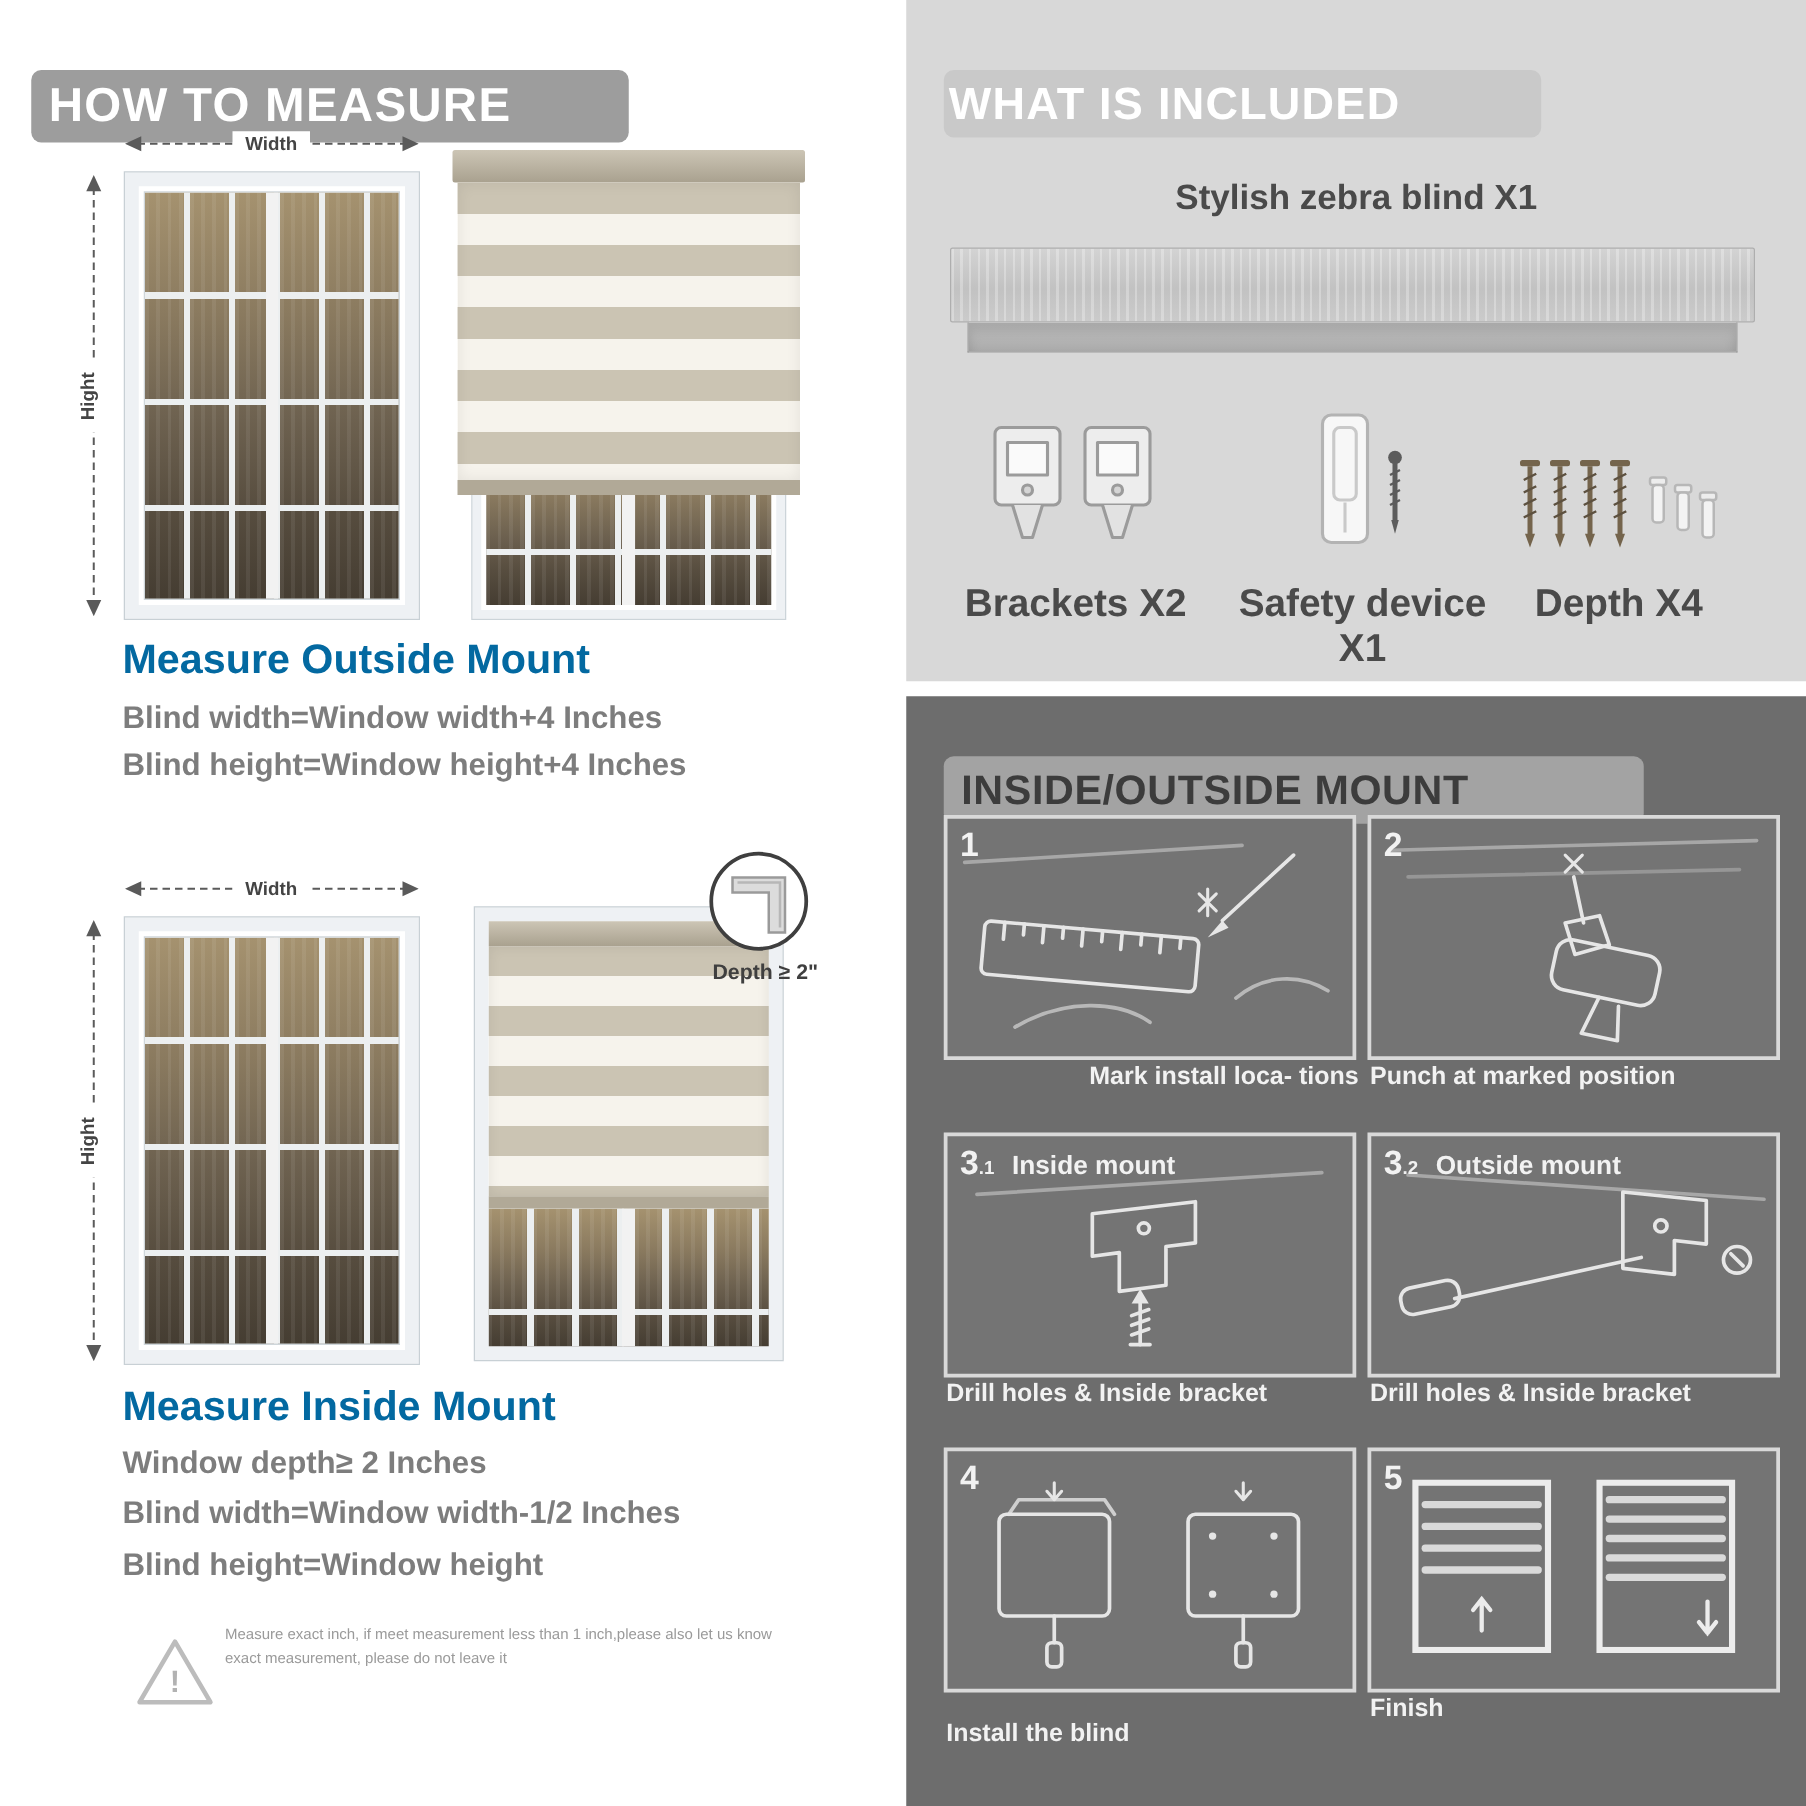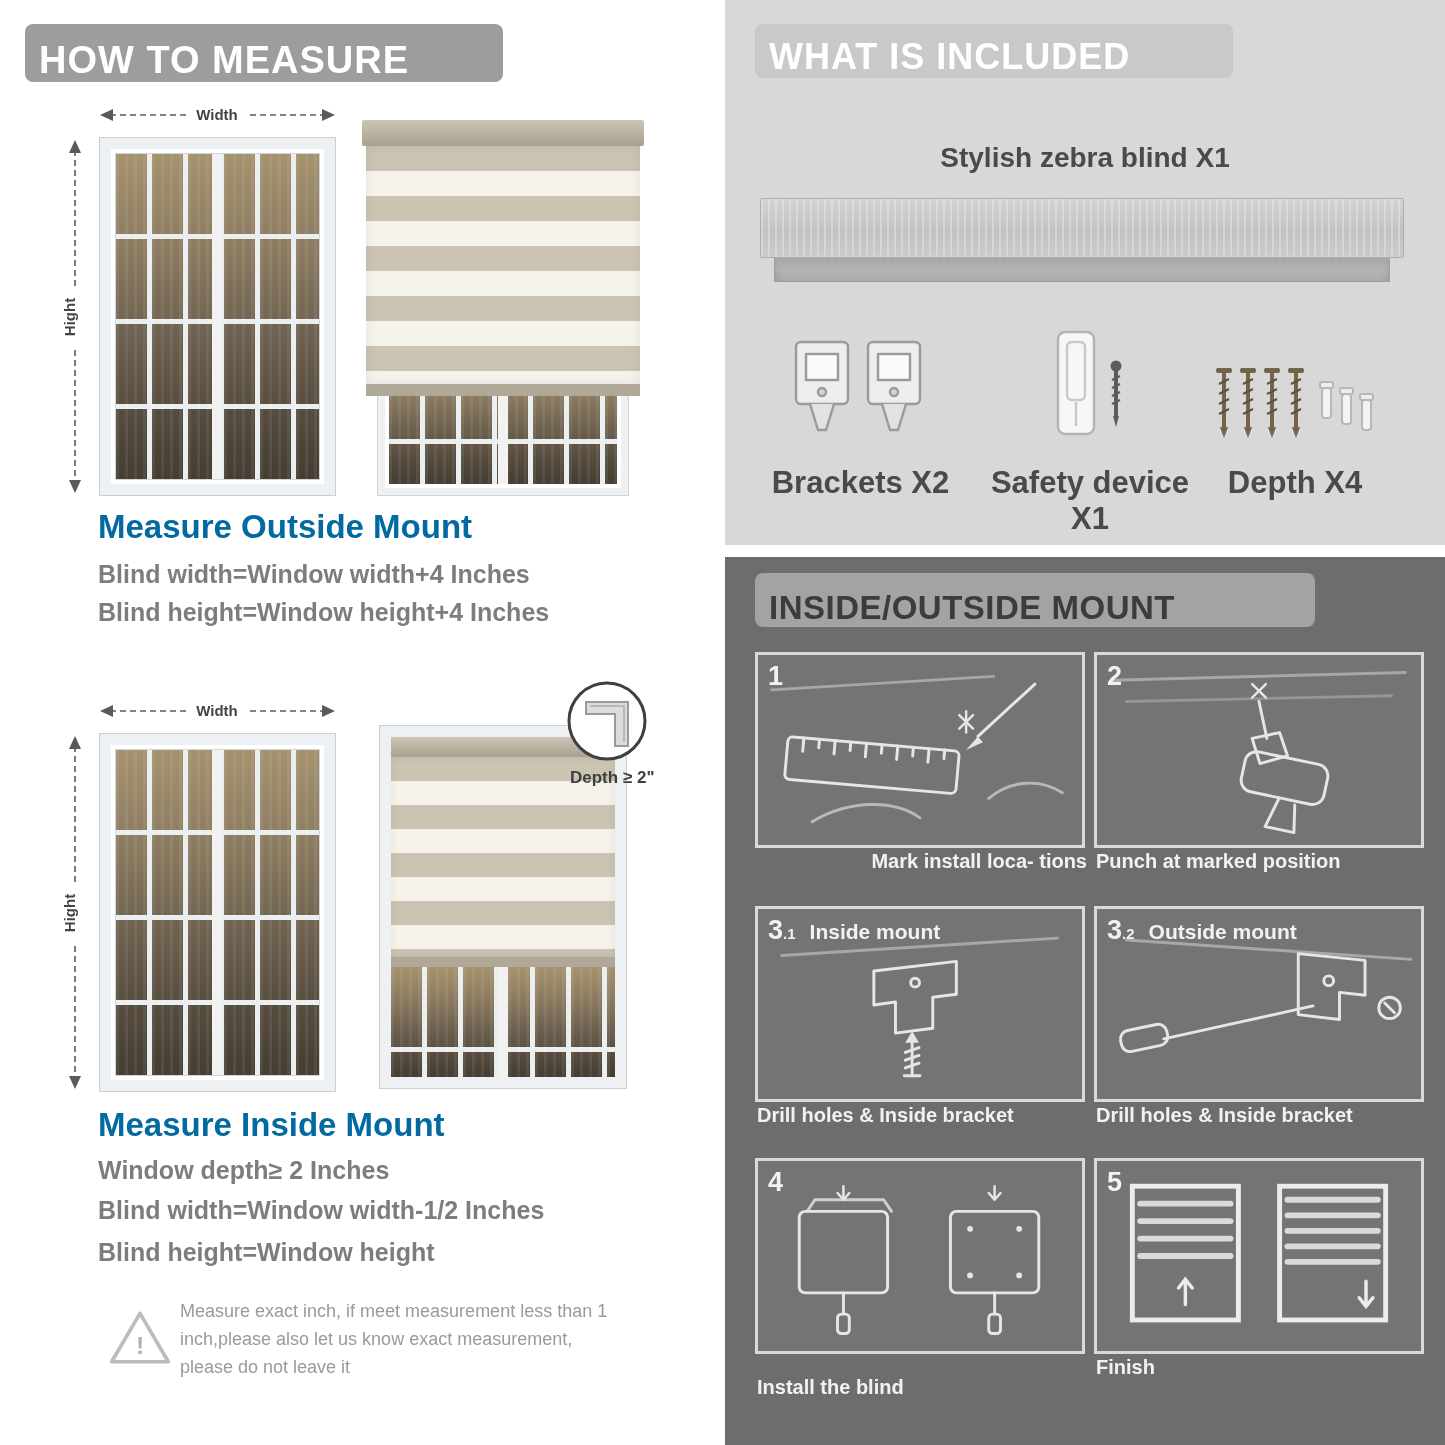--- a/index.html
+++ b/index.html
@@ -1,23 +1,23 @@
 <!DOCTYPE html>
 <html><head>
 <meta charset="utf-8">
 <style>
   * { box-sizing: border-box; }
   body { margin:0; background:#ffffff; font-family:"Liberation Sans", sans-serif; }
   text { font-family:"Liberation Sans", sans-serif; }
   .canvas { position:relative; width:1445px; height:1445px; background:#ffffff; overflow:hidden; }
 
   
-  .banner { position:absolute; display:flex; align-items:flex-end; border-radius:8px; font-weight:bold; }
+  .banner { position:absolute; display:flex; align-items:center; border-radius:8px; font-weight:bold;margin-top:32px; }
   .banner-left { left:25px; top:24px; width:478px; height:58px; background:#9d9d9d; color:#ffffff; font-size:38px; padding-left:14px; letter-spacing:1px; }
-  .banner-included { left:755px; top:24px; width:478px; height:54px; background:#c9c9c9; color:#ffffff; font-size:36px; padding-left:14px; letter-spacing:1px; }
+  .banner-included { left:755px; top:24px; width:478px; height:54px; background:#c9c9c9; color:#ffffff; font-size:36px; padding-left:4px; letter-spacing:1px; }
   .banner-mount { left:755px; top:573px; width:560px; height:54px; background:#a3a3a3; color:#3c3c3c; font-size:33px; padding-left:14px; letter-spacing:.5px; }
 
   
   .measure-title { position:absolute; left:98px; margin:0; color:#0369a1; font-size:33px; font-weight:bold; }
   .measure-line { position:absolute; left:98px; margin:0; color:#7d7d7d; font-size:25px; font-weight:bold; }
 
   
   .panes-bg {
     background-image:
       linear-gradient(90deg, rgba(0,0,0,0) 0 calc(50% - 5px), #f2f2f2 calc(50% - 5px) calc(50% + 5px), rgba(0,0,0,0) calc(50% + 5px)),
@@ -42,21 +42,21 @@
   .bi-rail { height:10px; background:#b1a997; }
   .bi-panes { flex:1; }
 
   .arrow-svg { position:absolute; }
   .arrow-label { font-size:15px; font-weight:bold; fill:#444444; }
 
   .callout { position:absolute; left:566px; top:680px; width:82px; height:82px; }
   .callout-label { position:absolute; left:570px; top:768px; width:150px; color:#3f3f3f; font-size:17px; font-weight:bold; }
 
   .warning-wrap { position:absolute; left:108px; top:1308px; width:64px; height:60px; }
-  .warning-text { position:absolute; left:180px; top:1298px; width:448px; margin:0; color:#9a9a9a; font-size:18px; line-height:1.55; }
+  .warning-text { position:absolute; left:180px; top:1298px; width:448px; margin:0; color:#9a9a9a; font-size:12px; line-height:1.55; }
 
   
   .included-bg { position:absolute; left:725px; top:0; width:720px; height:545px; background:#d8d8d8; }
   .product-label { position:absolute; left:725px; top:142px; width:720px; text-align:center; color:#4a4a4a; font-size:28px; font-weight:bold; }
   .headrail { position:absolute; left:760px; top:198px; width:644px; height:88px; }
   .rail-main { height:60px; border:1px solid #aeaeae; border-radius:2px;
     background-image:
       repeating-linear-gradient(90deg, rgba(255,255,255,.28) 0 2px, rgba(0,0,0,0) 2px 7px),
       linear-gradient(180deg,#d3d3d3,#c2c2c2 55%, #cbcbcb);
   }

